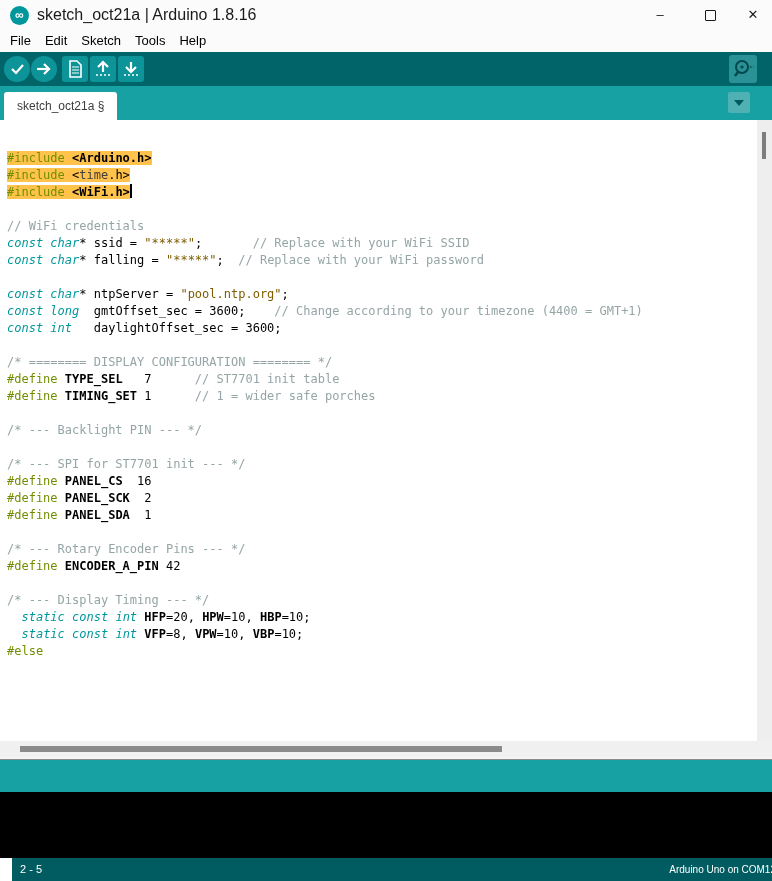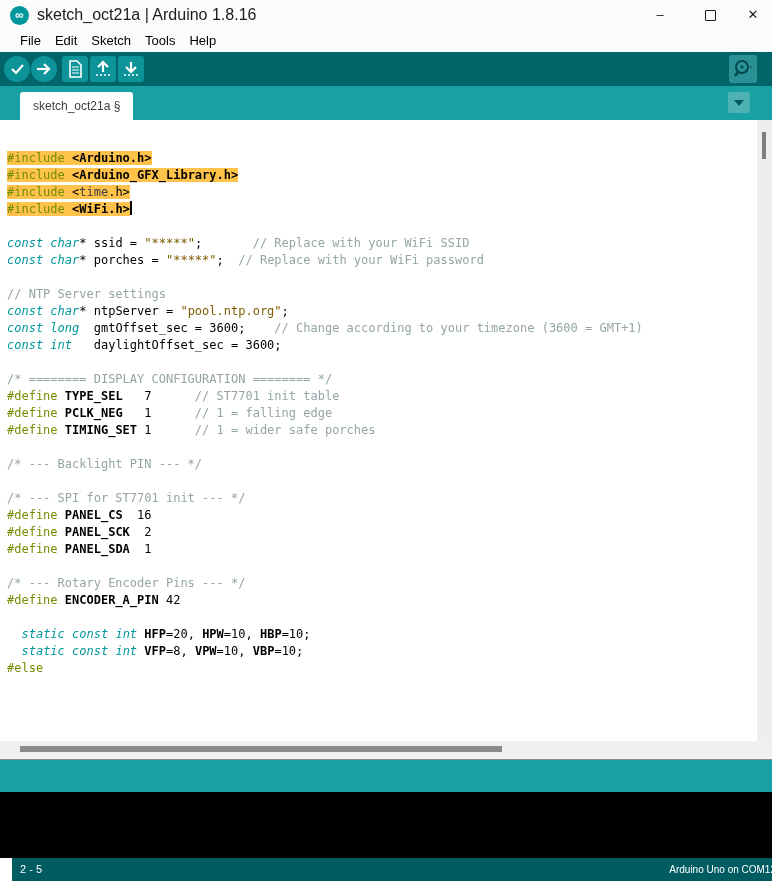--- a/index.html
+++ b/index.html
@@ -20,34 +20,34 @@
   .btn-min{left:640px;}
   .btn-max{left:690px;}
   .btn-close{left:733px;}
   .max-glyph{display:inline-block;width:9px;height:9px;border:1px solid #1a1a1a;
     vertical-align:middle;border-radius:1px;}
 
   
   .menubar{left:0;top:30px;width:772px;height:22px;background:#fbfbfb;}
   .menu-item{display:inline-block;padding:0 7px;height:22px;line-height:21px;
     font-size:13px;color:#000;}
-  .menubar-inner{padding-left:13px;}
+  .menubar-inner{padding-left:3px;}
 
   
   .toolbar{left:0;top:52px;width:772px;height:34px;background:#006468;}
   .tbtn{position:absolute;top:4px;width:26px;height:26px;background:#0d9499;}
   .round{border-radius:50%;}
   .sq{border-radius:3px;}
   .tbtn svg{position:absolute;left:0;top:0;}
   .serialbtn{position:absolute;left:729px;top:3px;width:28px;height:28px;
     background:#2a9297;border-radius:3px;}
 
   
   .tabbar{left:0;top:86px;width:772px;height:34px;background:#17A1A3;}
-  .tab{position:absolute;left:20px;top:6px;height:28px;background:#ffffff;
+  .tab{position:absolute;left:4px;top:6px;height:28px;background:#ffffff;
     border-radius:3px 3px 0 0;padding:0 13px;line-height:29px;font-size:12px;
     color:#3c3c3c;}
   .tab-dropdown{position:absolute;left:728px;top:6px;width:22px;height:21px;
     background:#4FB1B4;border-radius:2px;}
   .tri{position:absolute;left:6px;top:8px;width:0;height:0;
     border-left:5px solid transparent;border-right:5px solid transparent;
     border-top:6px solid #005B5E;}
 
   
   .editor{left:0;top:134px;width:757px;height:621px;background:#fff;overflow:hidden;}
@@ -146,47 +146,46 @@
 <div class="abs tabbar">
   <div class="tab">sketch_oct21a §</div>
   <div class="tab-dropdown">
     <span class="tri"></span>
   </div>
 </div>
 
 <div class="abs editor">
   <div class="code">
       <div class="code-line"><span class="line-content sel"><span class="tk-p">#include</span><span class="tk-t"> </span><span class="tk-b">&lt;Arduino.h&gt;</span></span></div>
-      <div class="code-line"><span class="line-content sel"><span class="tk-p">#include</span><span class="tk-t"> </span><span class="tk-b">&lt;Arduino_GFX_Library.h&gt;</span></span></div>
       <div class="code-line"><span class="line-content sel"><span class="tk-p">#include</span><span class="tk-t"> &lt;</span><span class="tk-f">time</span><span class="tk-t">.h&gt;</span></span></div>
       <div class="code-line"><span class="line-content sel"><span class="tk-p">#include</span><span class="tk-t"> </span><span class="tk-b">&lt;WiFi.h&gt;</span></span><span class="cursor"></span></div>
       <div class="code-line"><span class="line-content"></span></div>
+      <div class="code-line"><span class="line-content"><span class="tk-c">// WiFi credentials</span></span></div>
       <div class="code-line"><span class="line-content"><span class="tk-k">const</span><span class="tk-t"> </span><span class="tk-k">char</span><span class="tk-t">* ssid = </span><span class="tk-s">"*****"</span><span class="tk-t">;       </span><span class="tk-c">// Replace with your WiFi SSID</span></span></div>
-      <div class="code-line"><span class="line-content"><span class="tk-k">const</span><span class="tk-t"> </span><span class="tk-k">char</span><span class="tk-t">* porches = </span><span class="tk-s">"*****"</span><span class="tk-t">;  </span><span class="tk-c">// Replace with your WiFi password</span></span></div>
-      <div class="code-line"><span class="line-content"></span></div>
-      <div class="code-line"><span class="line-content"><span class="tk-c">// NTP Server settings</span></span></div>
+      <div class="code-line"><span class="line-content"><span class="tk-k">const</span><span class="tk-t"> </span><span class="tk-k">char</span><span class="tk-t">* falling = </span><span class="tk-s">"*****"</span><span class="tk-t">;  </span><span class="tk-c">// Replace with your WiFi password</span></span></div>
+      <div class="code-line"><span class="line-content"></span></div>
       <div class="code-line"><span class="line-content"><span class="tk-k">const</span><span class="tk-t"> </span><span class="tk-k">char</span><span class="tk-t">* ntpServer = </span><span class="tk-s">"pool.ntp.org"</span><span class="tk-t">;</span></span></div>
-      <div class="code-line"><span class="line-content"><span class="tk-k">const</span><span class="tk-t"> </span><span class="tk-k">long</span><span class="tk-t">  gmtOffset_sec = 3600;    </span><span class="tk-c">// Change according to your timezone (3600 = GMT+1)</span></span></div>
+      <div class="code-line"><span class="line-content"><span class="tk-k">const</span><span class="tk-t"> </span><span class="tk-k">long</span><span class="tk-t">  gmtOffset_sec = 3600;    </span><span class="tk-c">// Change according to your timezone (4400 = GMT+1)</span></span></div>
       <div class="code-line"><span class="line-content"><span class="tk-k">const</span><span class="tk-t"> </span><span class="tk-k">int</span><span class="tk-t">   daylightOffset_sec = 3600;</span></span></div>
       <div class="code-line"><span class="line-content"></span></div>
       <div class="code-line"><span class="line-content"><span class="tk-c">/* ======== DISPLAY CONFIGURATION ======== */</span></span></div>
       <div class="code-line"><span class="line-content"><span class="tk-p">#define</span><span class="tk-t"> </span><span class="tk-b">TYPE_SEL</span><span class="tk-t">   7      </span><span class="tk-c">// ST7701 init table</span></span></div>
-      <div class="code-line"><span class="line-content"><span class="tk-p">#define</span><span class="tk-t"> </span><span class="tk-b">PCLK_NEG</span><span class="tk-t">   1      </span><span class="tk-c">// 1 = falling edge</span></span></div>
       <div class="code-line"><span class="line-content"><span class="tk-p">#define</span><span class="tk-t"> </span><span class="tk-b">TIMING_SET</span><span class="tk-t"> 1      </span><span class="tk-c">// 1 = wider safe porches</span></span></div>
       <div class="code-line"><span class="line-content"></span></div>
       <div class="code-line"><span class="line-content"><span class="tk-c">/* --- Backlight PIN --- */</span></span></div>
       <div class="code-line"><span class="line-content"></span></div>
       <div class="code-line"><span class="line-content"><span class="tk-c">/* --- SPI for ST7701 init --- */</span></span></div>
       <div class="code-line"><span class="line-content"><span class="tk-p">#define</span><span class="tk-t"> </span><span class="tk-b">PANEL_CS</span><span class="tk-t">  16</span></span></div>
       <div class="code-line"><span class="line-content"><span class="tk-p">#define</span><span class="tk-t"> </span><span class="tk-b">PANEL_SCK</span><span class="tk-t">  2</span></span></div>
       <div class="code-line"><span class="line-content"><span class="tk-p">#define</span><span class="tk-t"> </span><span class="tk-b">PANEL_SDA</span><span class="tk-t">  1</span></span></div>
       <div class="code-line"><span class="line-content"></span></div>
       <div class="code-line"><span class="line-content"><span class="tk-c">/* --- Rotary Encoder Pins --- */</span></span></div>
       <div class="code-line"><span class="line-content"><span class="tk-p">#define</span><span class="tk-t"> </span><span class="tk-b">ENCODER_A_PIN</span><span class="tk-t"> 42</span></span></div>
       <div class="code-line"><span class="line-content"></span></div>
+      <div class="code-line"><span class="line-content"><span class="tk-c">/* --- Display Timing --- */</span></span></div>
       <div class="code-line"><span class="line-content"><span class="tk-t">  </span><span class="tk-k">static</span><span class="tk-t"> </span><span class="tk-k">const</span><span class="tk-t"> </span><span class="tk-k">int</span><span class="tk-t"> </span><span class="tk-b">HFP</span><span class="tk-t">=20, </span><span class="tk-b">HPW</span><span class="tk-t">=10, </span><span class="tk-b">HBP</span><span class="tk-t">=10;</span></span></div>
       <div class="code-line"><span class="line-content"><span class="tk-t">  </span><span class="tk-k">static</span><span class="tk-t"> </span><span class="tk-k">const</span><span class="tk-t"> </span><span class="tk-k">int</span><span class="tk-t"> </span><span class="tk-b">VFP</span><span class="tk-t">=8, </span><span class="tk-b">VPW</span><span class="tk-t">=10, </span><span class="tk-b">VBP</span><span class="tk-t">=10;</span></span></div>
       <div class="code-line"><span class="line-content"><span class="tk-p">#else</span></span></div>
     </div>
 </div>
 
 <div class="abs vscroll">
   <div class="vthumb"></div>
 </div>
 <div class="abs hscroll">

